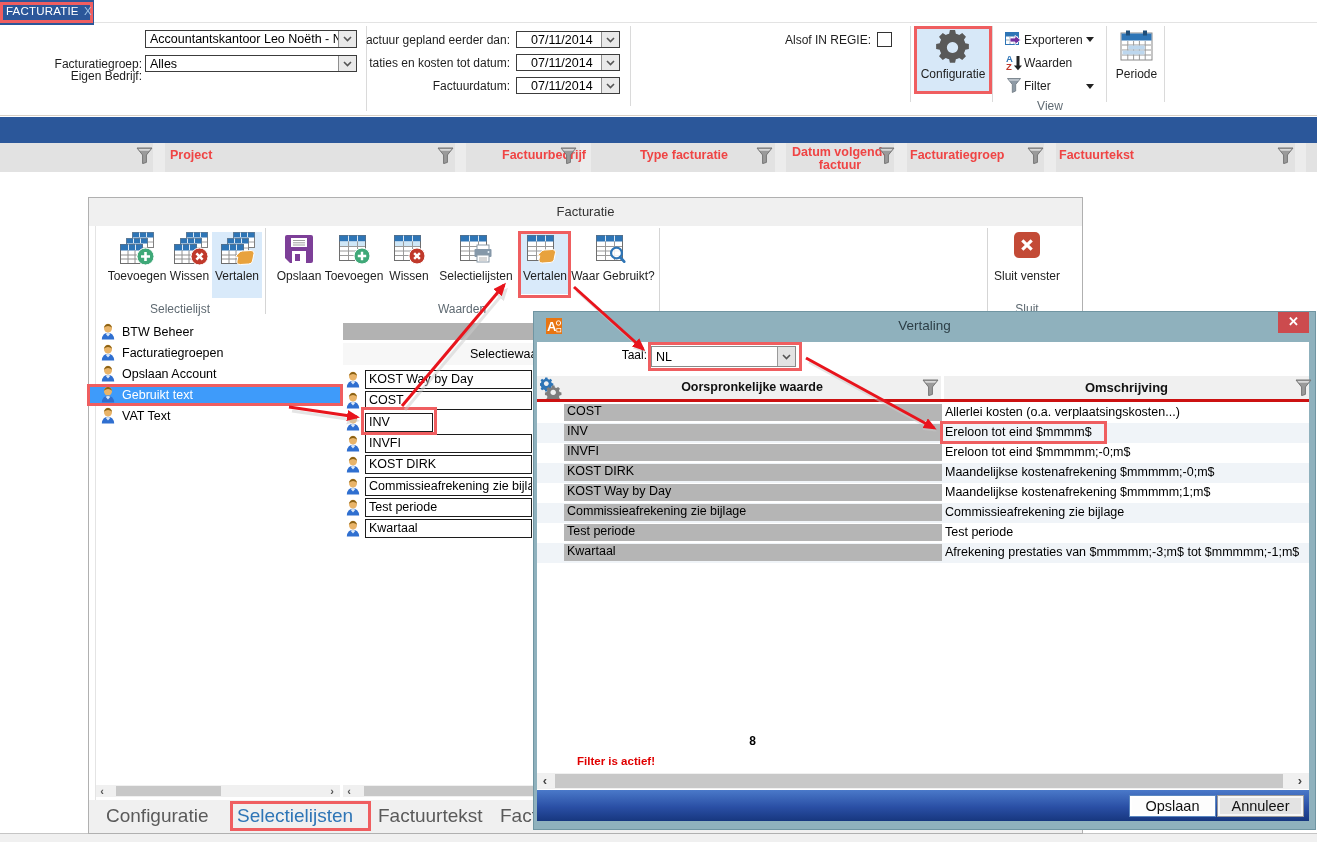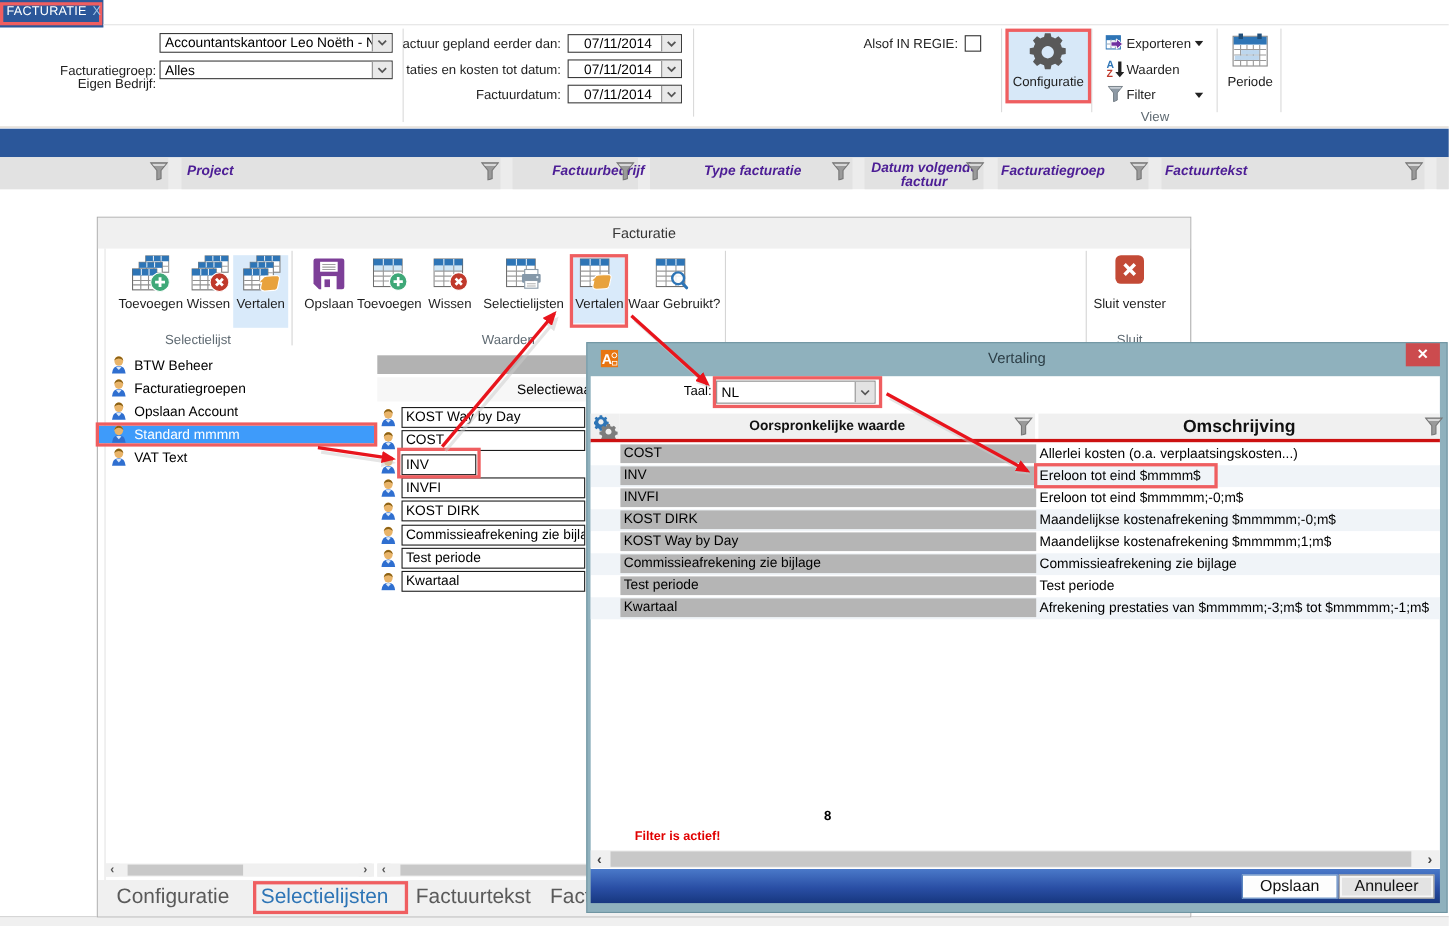--- a/index.html
+++ b/index.html
@@ -10,21 +10,21 @@
 .cb{position:absolute;background:#fff;border:1px solid #3c3c3c;font-size:12.5px;color:#000;
 overflow:hidden;box-sizing:border-box;}
 .cb .tx{position:absolute;left:4px;top:1px;white-space:nowrap;}
 .cbtn{position:absolute;right:0px;top:0px;bottom:0px;width:17px;background:#e9e9e9;
 border-left:1px solid #8f8f8f;display:flex;align-items:center;justify-content:center;}
 .red{position:absolute;border:3px solid #ef5e60;z-index:60;box-sizing:border-box;}
 .ic{position:absolute;line-height:0;}.ic svg{display:block;}
 .blab{position:absolute;font-size:12px;color:#1e1e1e;text-align:center;white-space:nowrap;}
 .glab{position:absolute;font-size:12px;color:#5f6a72;text-align:center;white-space:nowrap;}
 .hcol{position:absolute;top:0;height:29px;background:#e2e2e2;}
-.htx{position:absolute;top:148px;font-size:12.5px;font-weight:bold;color:#4c1d95;white-space:nowrap;font-style:italic;}
+.htx{position:absolute;top:148px;font-size:12.5px;font-weight:bold;color:#ef4444;white-space:nowrap;}
 .gray{position:absolute;background:#b5b5b5;height:17px;font-size:12.5px;color:#000;
 white-space:nowrap;padding-left:3px;overflow:hidden;}
 .vtx{position:absolute;font-size:12.5px;color:#000;white-space:nowrap;}
 .vbox{position:absolute;background:#fff;border:1px solid #1c1c1c;height:19px;box-sizing:border-box;
 font-size:12.5px;white-space:nowrap;overflow:hidden;padding:1px 0 0 3px;}
 .litem{position:absolute;font-size:12.5px;color:#000;white-space:nowrap;}
 </style>
 </head>
 <body>
 
@@ -494,21 +494,21 @@
 <div class="litem" style="left:122px;top:367px;z-index:13;">Opslaan Account</div>
 <div class="a" style="left:90px;top:387px;width:250px;height:16px;background:#3e9bfa;z-index:13;"></div>
 <div class="ic" style="left:101px;top:386px;z-index:14;">
     <svg width="14" height="17">
       <ellipse cx="7" cy="5.2" rx="4" ry="4.4" fill="#e9b469"></ellipse>
       <path d="M2.8,4.8 q1.3,-3.8 4.2,-3.8 q2.9,0 4.2,3.8 q-2.1,-1.9 -4.2,-1.9 q-2.1,0 -4.2,1.9 z" fill="#8a6114"></path>
       <path d="M0.8,16.5 q0.6,-6.8 6.2,-6.8 q5.6,0 6.2,6.8 z" fill="#2f6fd0"></path>
       <path d="M4.6,10.8 l2.4,2.6 2.4,-2.6 q-1.2,-0.7 -2.4,-0.7 q-1.2,0 -2.4,0.7 z" fill="#dce9f8"></path>
     </svg>
   </div>
-<div class="litem" style="left:122px;top:388px;color:#fff;z-index:14;">Standard mmmm</div>
+<div class="litem" style="left:122px;top:388px;color:#fff;z-index:14;">Gebruikt text</div>
 <div class="red" style="left:87px;top:384px;width:256px;height:22px;"></div>
 <div class="ic" style="left:101px;top:407px;z-index:13;">
     <svg width="14" height="17">
       <ellipse cx="7" cy="5.2" rx="4" ry="4.4" fill="#e9b469"></ellipse>
       <path d="M2.8,4.8 q1.3,-3.8 4.2,-3.8 q2.9,0 4.2,3.8 q-2.1,-1.9 -4.2,-1.9 q-2.1,0 -4.2,1.9 z" fill="#8a6114"></path>
       <path d="M0.8,16.5 q0.6,-6.8 6.2,-6.8 q5.6,0 6.2,6.8 z" fill="#2f6fd0"></path>
       <path d="M4.6,10.8 l2.4,2.6 2.4,-2.6 q-1.2,-0.7 -2.4,-0.7 q-1.2,0 -2.4,0.7 z" fill="#dce9f8"></path>
     </svg>
   </div>
 <div class="litem" style="left:122px;top:409px;z-index:13;">VAT Text</div>
@@ -628,21 +628,21 @@
 <div class="red" style="left:648px;top:342px;width:154px;height:29px;"></div>
 
 <div class="a" style="left:537px;top:376px;width:26px;height:23px;background:#f0f0f0;z-index:21;"></div>
 <div class="a" style="left:563px;top:376px;width:378px;height:23px;background:#f0f0f0;z-index:21;"></div>
 <div class="a" style="left:944px;top:376px;width:365px;height:23px;background:#f0f0f0;z-index:21;"></div>
 <div class="a" style="left:540px;top:377px;z-index:22;"><svg width="22" height="22" viewBox="0 0 22 22">
 <path fill="#2e75b6" d="M5.2,0.5 h2.2 l0.35,1.6 a5.5,5.5 0 0 1 1.4,0.58 l1.35,-0.9 1.55,1.55 -0.9,1.35 a5.5,5.5 0 0 1 0.58,1.4 l1.6,0.35 v2.2 l-1.6,0.35 a5.5,5.5 0 0 1 -0.58,1.4 l0.9,1.35 -1.55,1.55 -1.35,-0.9 a5.5,5.5 0 0 1 -1.4,0.58 l-0.35,1.6 h-2.2 l-0.35,-1.6 a5.5,5.5 0 0 1 -1.4,-0.58 l-1.35,0.9 -1.55,-1.55 0.9,-1.35 a5.5,5.5 0 0 1 -0.58,-1.4 l-1.6,-0.35 v-2.2 l1.6,-0.35 a5.5,5.5 0 0 1 0.58,-1.4 l-0.9,-1.35 1.55,-1.55 1.35,0.9 a5.5,5.5 0 0 1 1.4,-0.58 z M6.3,4.2 a2.4,2.4 0 1 0 0.001,0 z"></path>
 <path fill="#7d7d7d" d="M11.9,8.5 h2.6 l0.4,1.9 a6.3,6.3 0 0 1 1.6,0.66 l1.6,-1.05 1.85,1.85 -1.05,1.6 a6.3,6.3 0 0 1 0.66,1.6 l1.9,0.4 v2.6 l-1.9,0.4 a6.3,6.3 0 0 1 -0.66,1.6 l1.05,1.6 -1.85,1.85 -1.6,-1.05 a6.3,6.3 0 0 1 -1.6,0.66 l-0.4,1.9 h-2.6 l-0.4,-1.9 a6.3,6.3 0 0 1 -1.6,-0.66 l-1.6,1.05 -1.85,-1.85 1.05,-1.6 a6.3,6.3 0 0 1 -0.66,-1.6 l-1.9,-0.4 v-2.6 l1.9,-0.4 a6.3,6.3 0 0 1 0.66,-1.6 l-1.05,-1.6 1.85,-1.85 1.6,1.05 a6.3,6.3 0 0 1 1.6,-0.66 z M13.2,12.7 a2.7,2.7 0 1 0 0.001,0 z"></path>
     </svg></div>
 <div class="a" style="left:563px;top:380px;width:378px;text-align:center;font-size:12.5px;font-weight:bold;color:#111;z-index:22;">Oorspronkelijke waarde</div>
-<div class="a" style="left:944px;top:380px;width:365px;text-align:center;font-size:16px;font-weight:bold;color:#111;z-index:22;">Omschrijving</div>
+<div class="a" style="left:944px;top:380px;width:365px;text-align:center;font-size:13px;font-weight:bold;color:#111;z-index:22;">Omschrijving</div>
 <div class="ic" style="left:922px;top:379px;z-index:22;">
     <svg width="17" height="17">
       <path d="M1,1 h15 l-5.6,7 v7.4 l-3.8,1.2 v-8.6 z" fill="#9a9a9a" stroke="#767676"></path>
       <path d="M2.5,2 h12 l-1.4,1.8 h-9.2 z" fill="#d8d8d8"></path>
     </svg>
   </div>
 <div class="ic" style="left:1295px;top:379px;z-index:22;">
     <svg width="17" height="17">
       <path d="M1,1 h15 l-5.6,7 v7.4 l-3.8,1.2 v-8.6 z" fill="#9a9a9a" stroke="#767676"></path>
       <path d="M2.5,2 h12 l-1.4,1.8 h-9.2 z" fill="#d8d8d8"></path>

